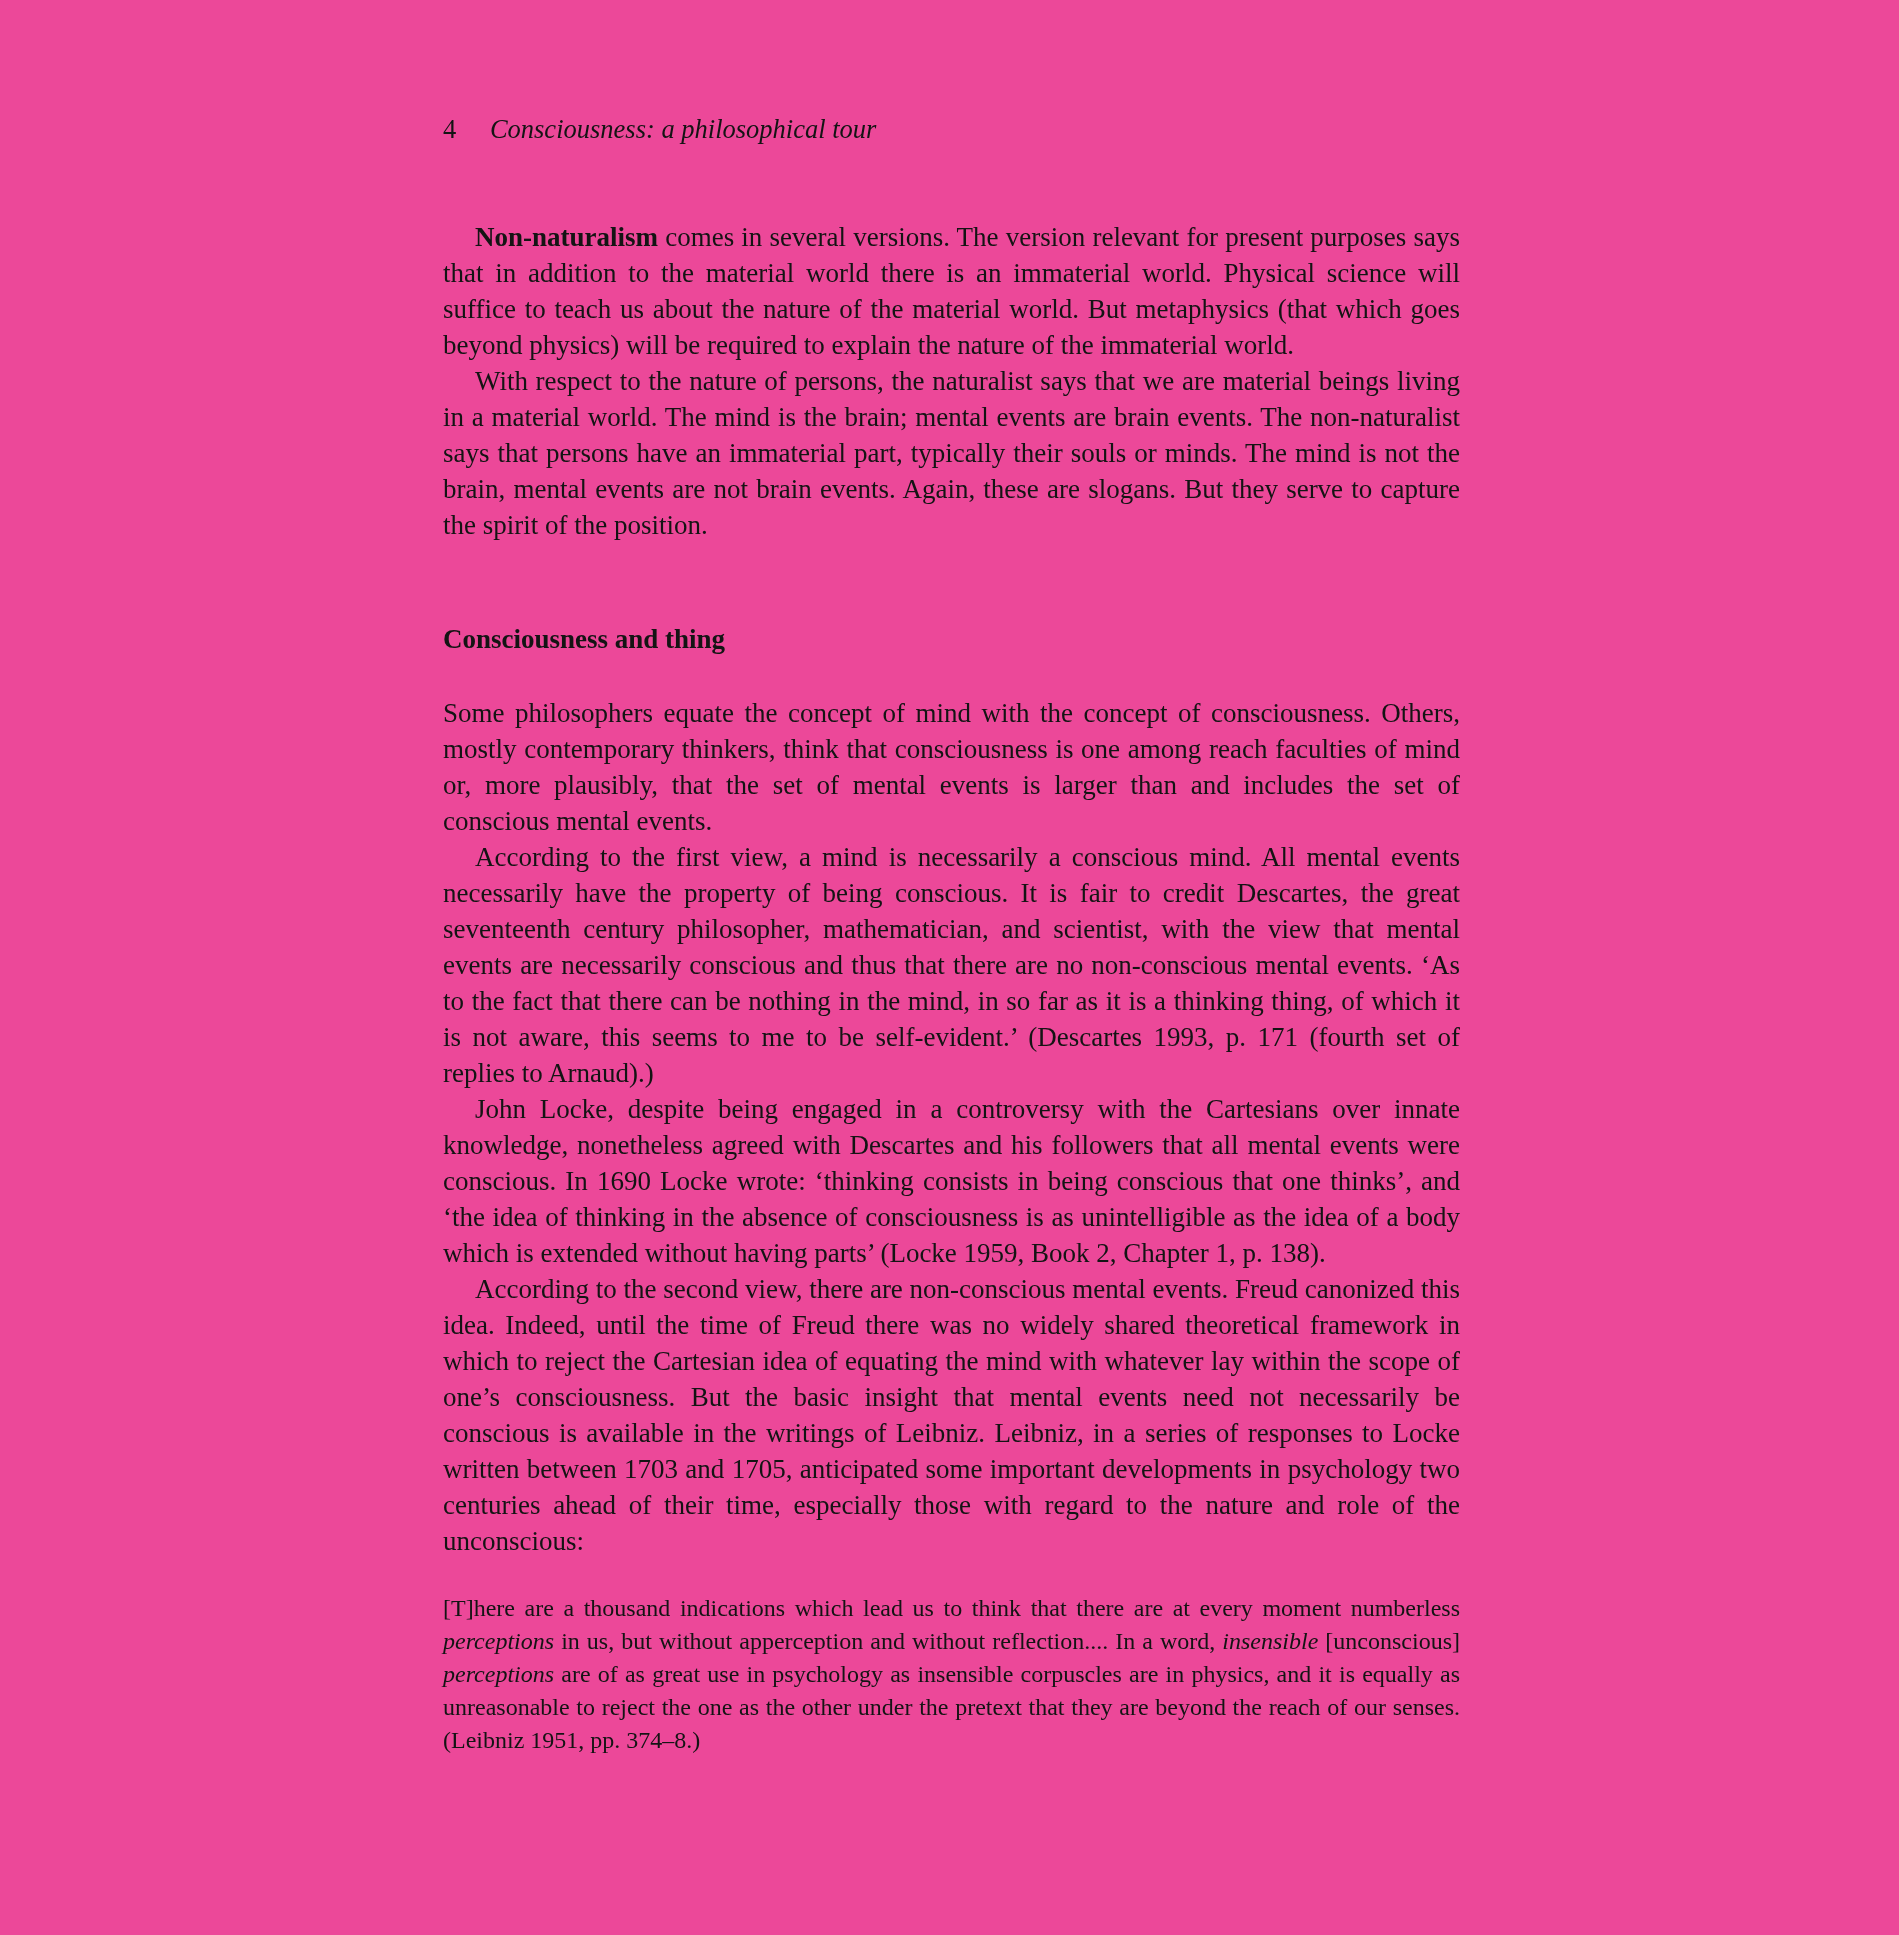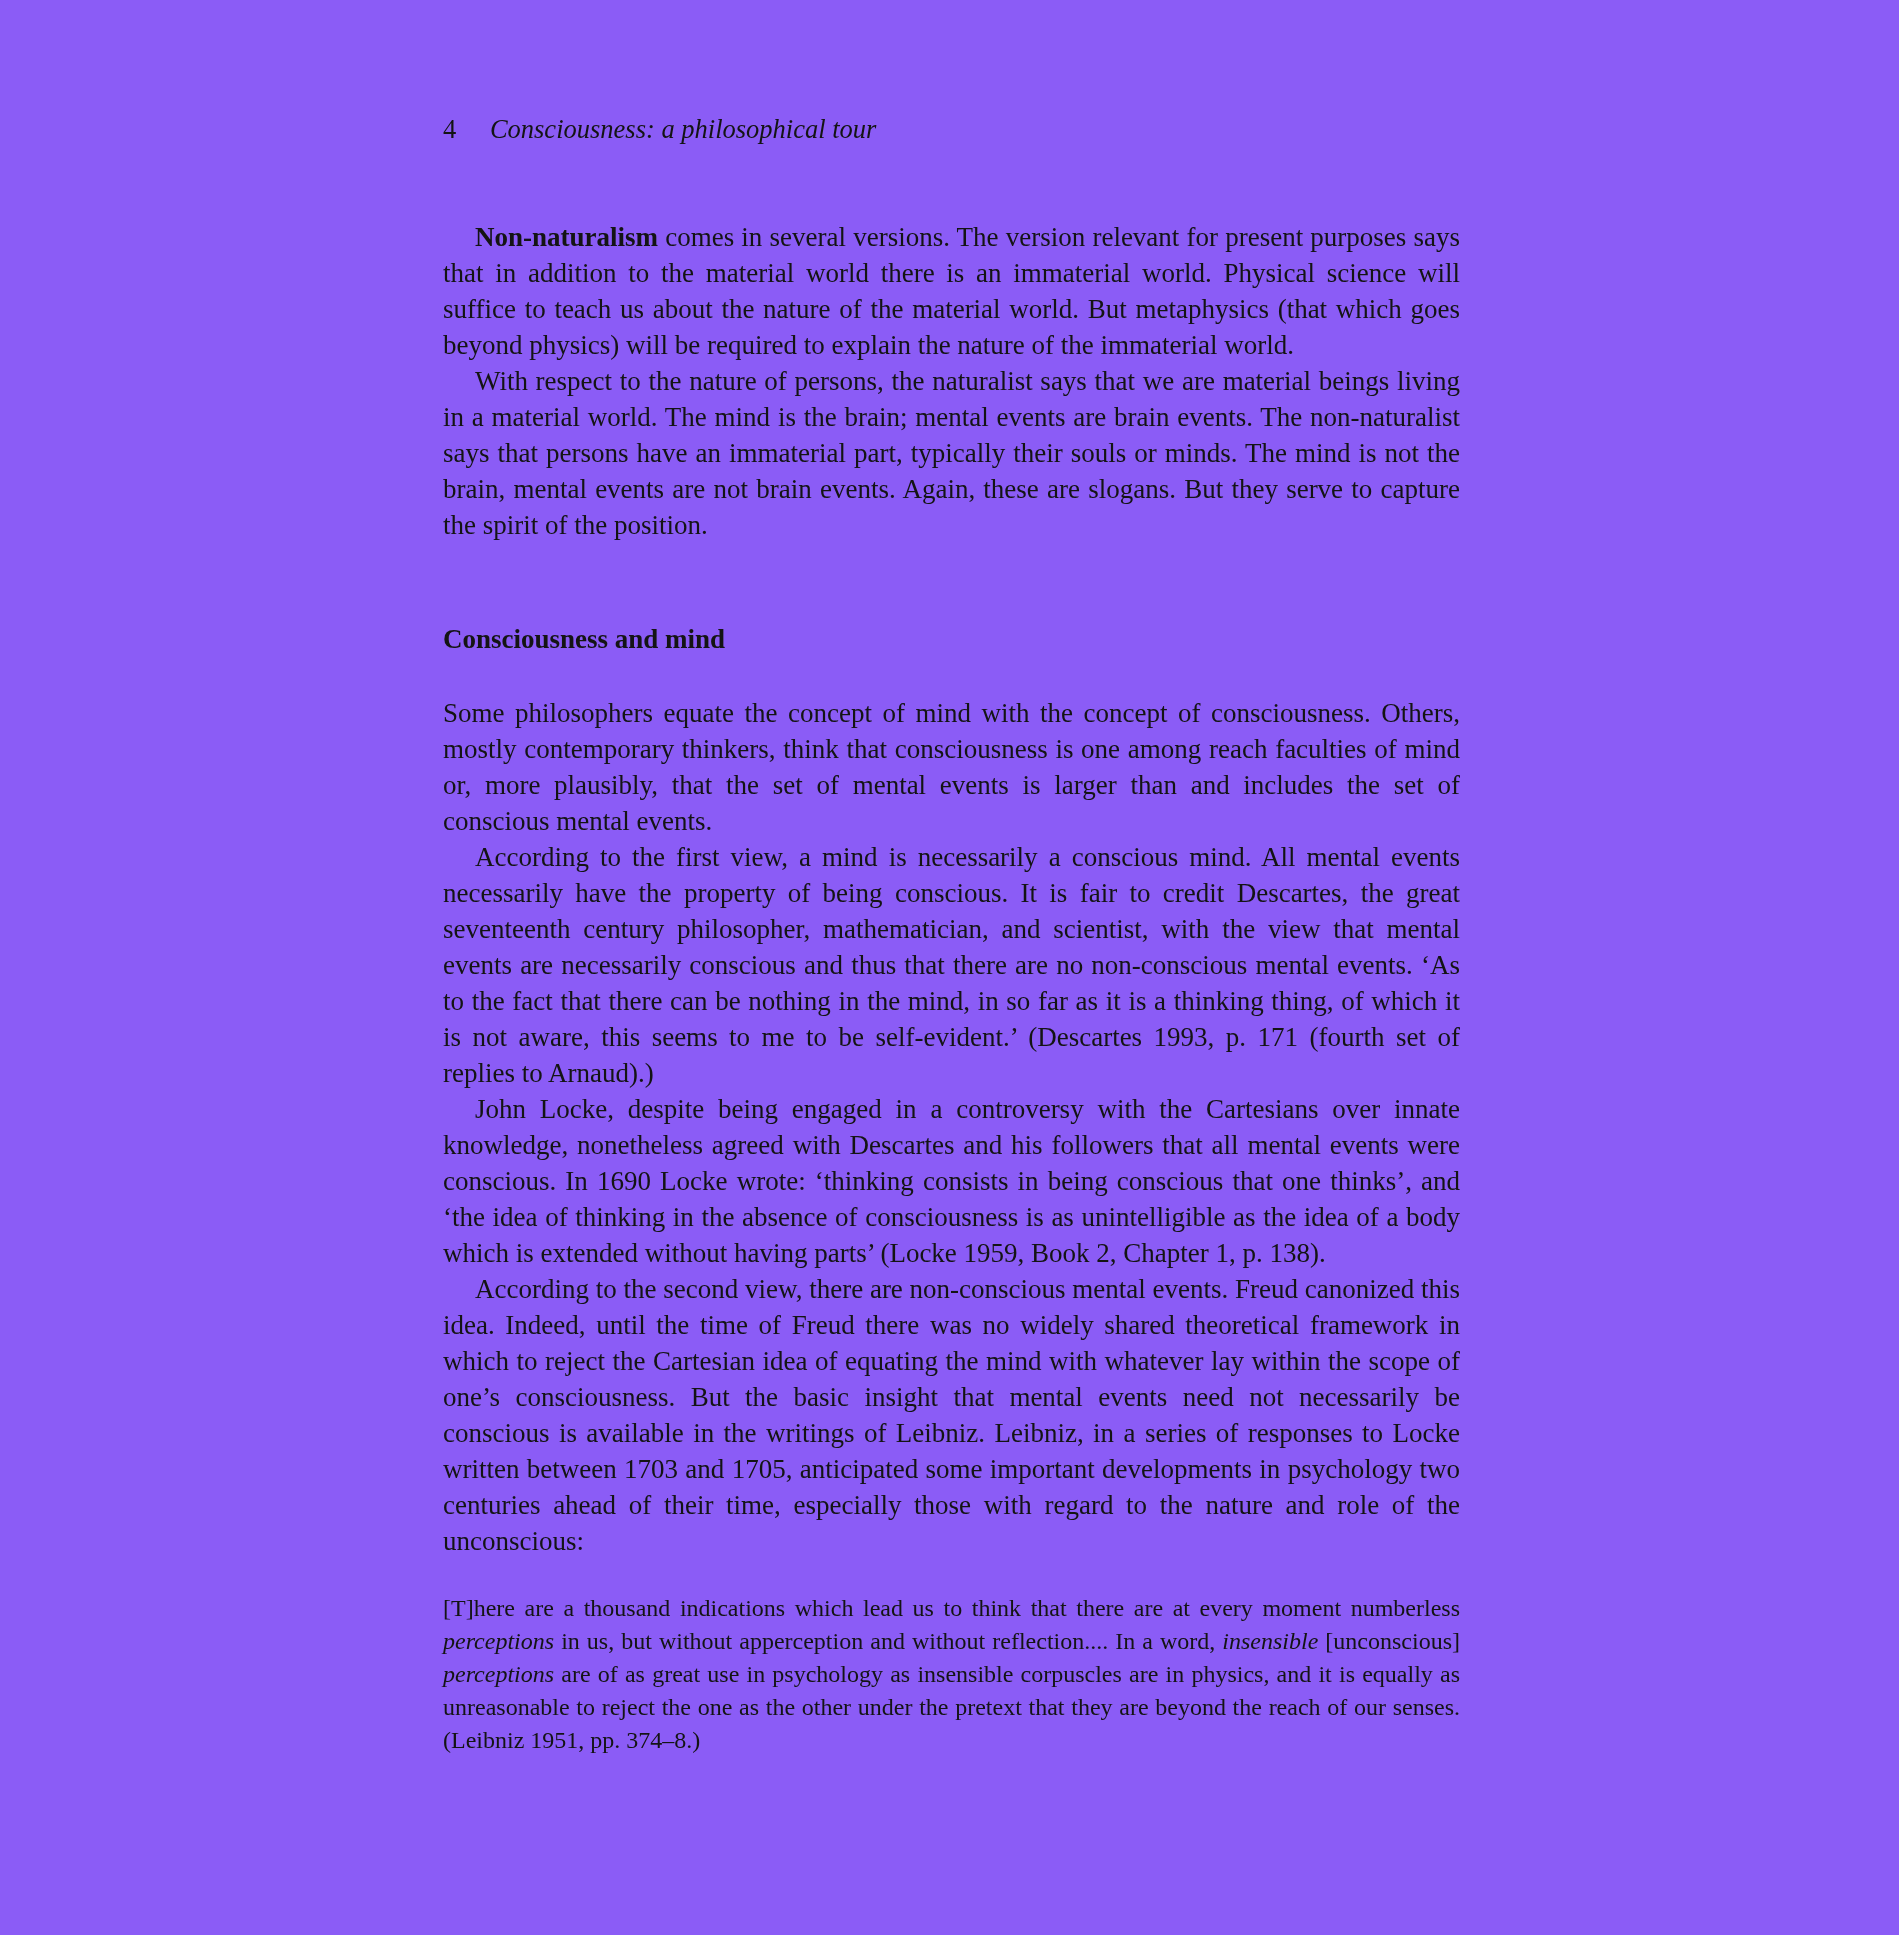--- a/index.html
+++ b/index.html
@@ -9,21 +9,21 @@
     width: 1899px;
     height: 1936px;
     background: #ffffff;
     overflow: hidden;
   }
   .scan-page {
     position: absolute;
     left: 0; top: 0;
     width: 1899px;
     height: 1936px;
-    background: #8b5cf6;
+    background: #ec4899;
     color: #141414;
     font-family: "Liberation Serif", "DejaVu Serif", serif;
   }
   .text-block {
     position: absolute;
     left: 443px;
     top: 113px;
     width: 1017px;
   }
   .running-head {
@@ -70,21 +70,21 @@
   <div class="text-block">
 
     <div class="running-head">
       <span class="pnum">4</span>
       <span class="rtitle">Consciousness: a philosophical tour</span>
     </div>
 
     <p class="body indent"><span class="seg-bold">Non-naturalism</span><span> comes in several versions. The version relevant for present purposes says that in addition to the material world there is an immaterial world. Physical science will suffice to teach us about the nature of the material world. But metaphysics (that which goes beyond physics) will be required to explain the nature of the immaterial world.</span></p>
     <p class="body indent"><span>With respect to the nature of persons, the naturalist says that we are material beings living in a material world. The mind is the brain; mental events are brain events. The non-naturalist says that persons have an immaterial part, typically their souls or minds. The mind is not the brain, mental events are not brain events. Again, these are slogans. But they serve to capture the spirit of the position.</span></p>
 
-    <h2 class="section">Consciousness and mind</h2>
+    <h2 class="section">Consciousness and thing</h2>
 
     <p class="body"><span>Some philosophers equate the concept of mind with the concept of consciousness. Others, mostly contemporary thinkers, think that consciousness is one among reach faculties of mind or, more plausibly, that the set of mental events is larger than and includes the set of conscious mental events.</span></p>
     <p class="body indent"><span>According to the first view, a mind is necessarily a conscious mind. All mental events necessarily have the property of being conscious. It is fair to credit Descartes, the great seventeenth century philosopher, mathematician, and scientist, with the view that mental events are necessarily conscious and thus that there are no non-conscious mental events. ‘As to the fact that there can be nothing in the mind, in so far as it is a thinking thing, of which it is not aware, this seems to me to be self-evident.’ (Descartes 1993, p. 171 (fourth set of replies to Arnaud).)</span></p>
     <p class="body indent"><span>John Locke, despite being engaged in a controversy with the Cartesians over innate knowledge, nonetheless agreed with Descartes and his followers that all mental events were conscious. In 1690 Locke wrote: ‘thinking consists in being conscious that one thinks’, and ‘the idea of thinking in the absence of consciousness is as unintelligible as the idea of a body which is extended without having parts’ (Locke 1959, Book 2, Chapter 1, p. 138).</span></p>
     <p class="body indent"><span>According to the second view, there are non-conscious mental events. Freud canonized this idea. Indeed, until the time of Freud there was no widely shared theoretical framework in which to reject the Cartesian idea of equating the mind with whatever lay within the scope of one’s consciousness. But the basic insight that mental events need not necessarily be conscious is available in the writings of Leibniz. Leibniz, in a series of responses to Locke written between 1703 and 1705, anticipated some important developments in psychology two centuries ahead of their time, especially those with regard to the nature and role of the unconscious:</span></p>
 
     <div class="blockquote"><span>[T]here are a thousand indications which lead us to think that there are at every moment numberless </span><span class="seg-italic">perceptions</span><span> in us, but without apperception and without reflection.... In a word, </span><span class="seg-italic">insensible</span><span> [unconscious] </span><span class="seg-italic">perceptions</span><span> are of as great use in psychology as insensible corpuscles are in physics, and it is equally as unreasonable to reject the one as the other under the pretext that they are beyond the reach of our senses. (Leibniz 1951, pp. 374–8.)</span></div>
 
   </div>
 </div>

